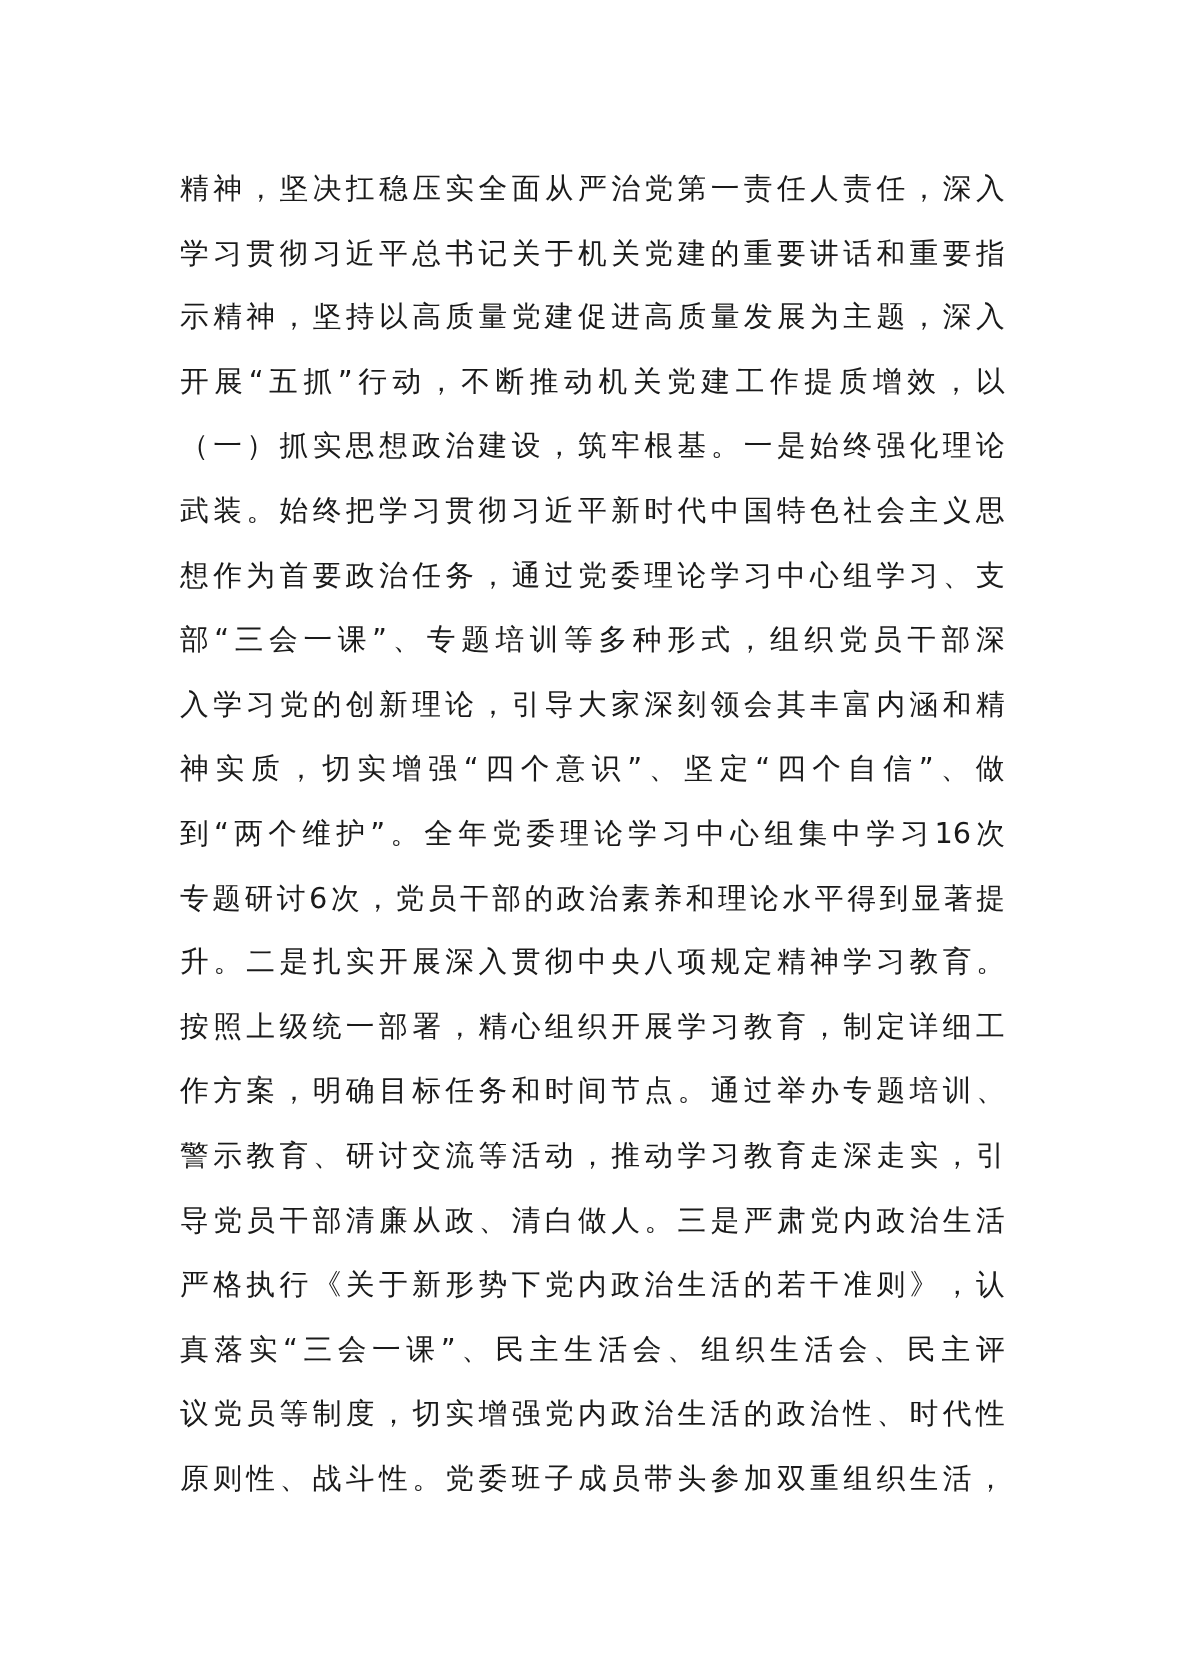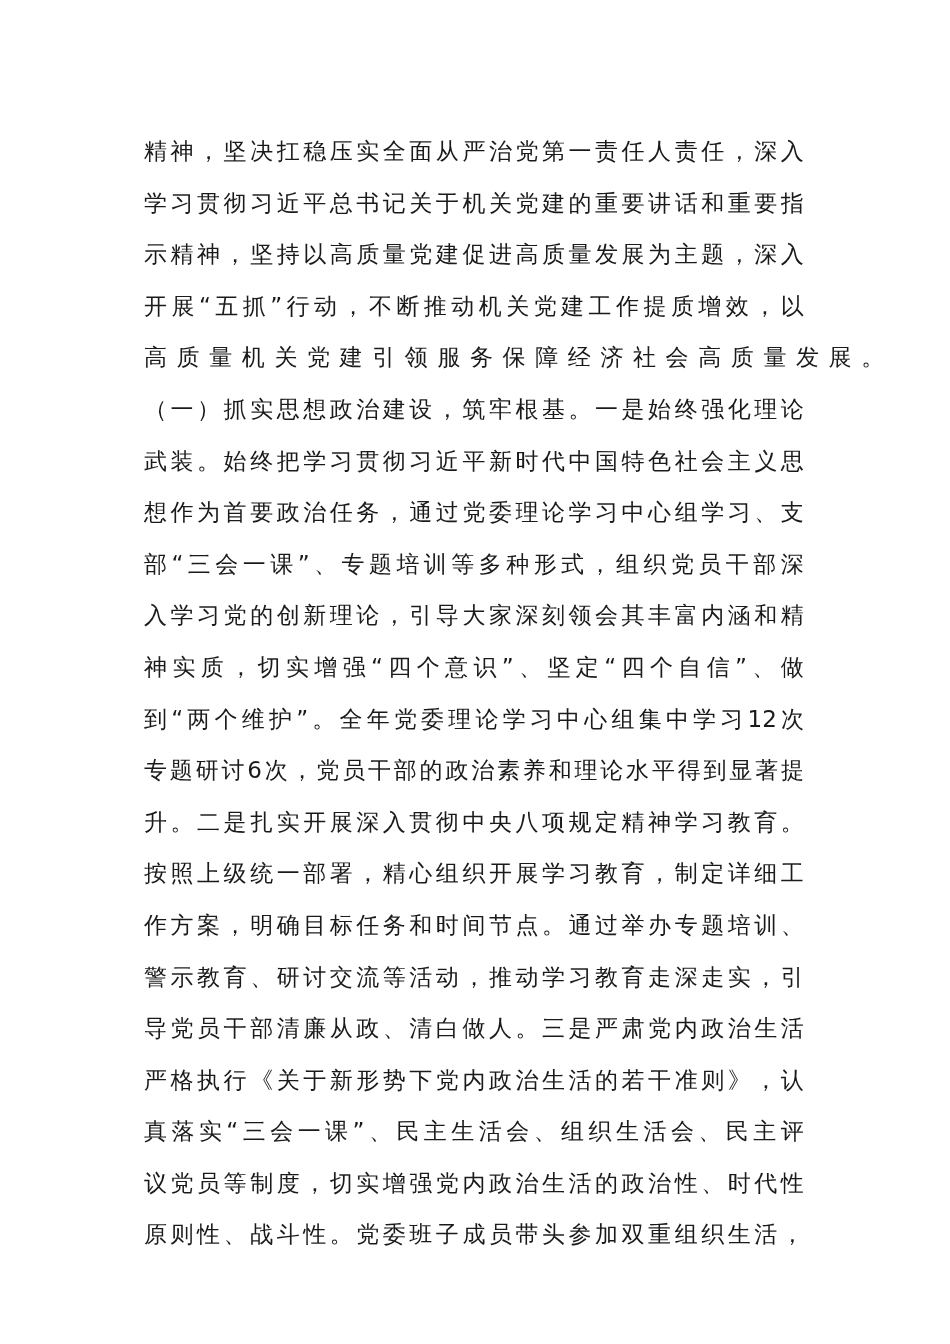--- a/index.html
+++ b/index.html
@@ -150,21 +150,20 @@
           <span>建</span>
           <span>工</span>
           <span>作</span>
           <span>提</span>
           <span>质</span>
           <span>增</span>
           <span>效</span>
           <span>，</span>
           <span>以</span>
         </div>
-      <div class="line last">高质量机关党建引领服务保障经济社会高质量发展。</div>
     </div>
     <div>
       <div class="line" style="display: flex; justify-content: space-between;">
           <span>（</span>
           <span>一</span>
           <span>）</span>
           <span>抓</span>
           <span>实</span>
           <span>思</span>
           <span>想</span>
@@ -339,21 +338,21 @@
           <span>论</span>
           <span>学</span>
           <span>习</span>
           <span>中</span>
           <span>心</span>
           <span>组</span>
           <span>集</span>
           <span>中</span>
           <span>学</span>
           <span>习</span>
-          <span>12</span>
+          <span>16</span>
           <span>次</span>
         </div>
       <div class="line" style="display: flex; justify-content: space-between;">
           <span>专</span>
           <span>题</span>
           <span>研</span>
           <span>讨</span>
           <span>6</span>
           <span>次</span>
           <span>，</span>

